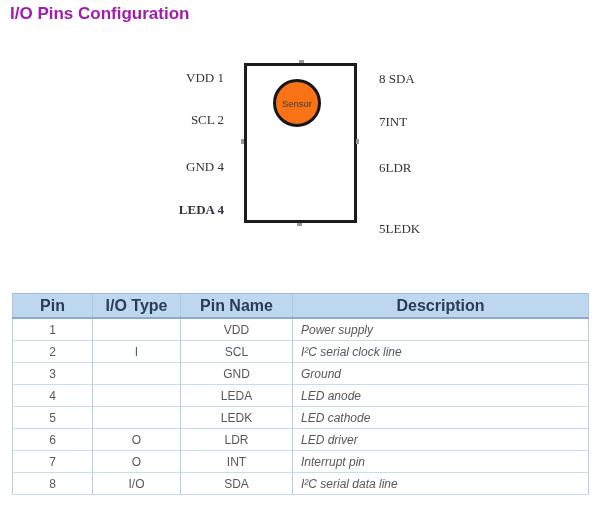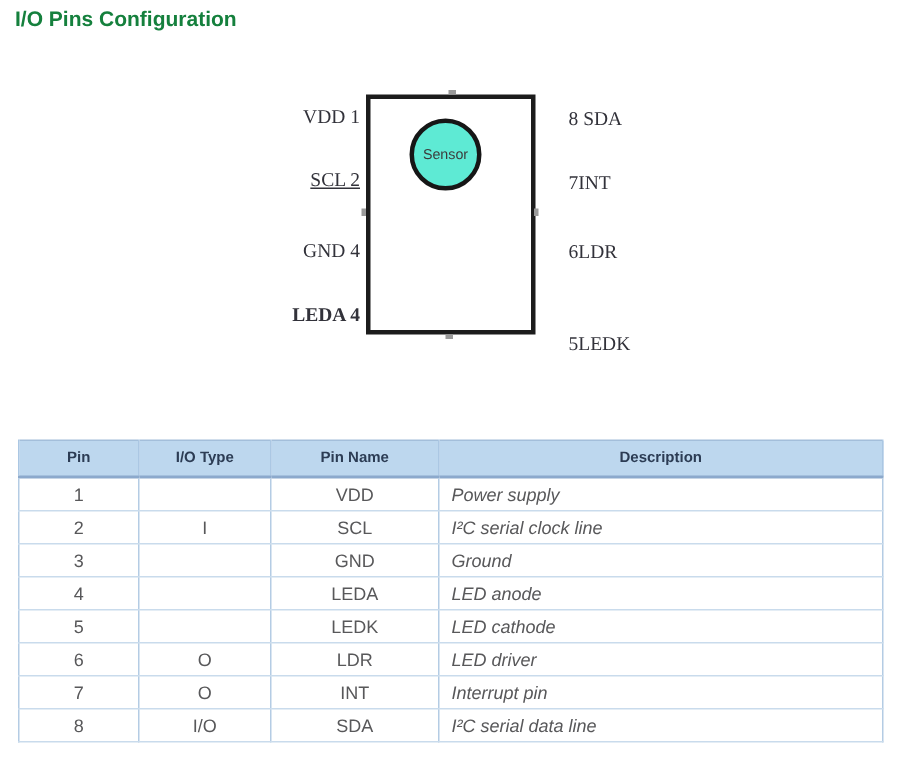--- a/index.html
+++ b/index.html
@@ -2,57 +2,57 @@
 <html><head>
 <meta charset="utf-8">
 <style>
   html,body{margin:0;padding:0;}
   body{
     width:600px;height:508px;background:#ffffff;position:relative;
     font-family:"Liberation Sans", sans-serif;overflow:hidden;
   }
   .page-title{
     position:absolute;left:10px;top:4px;margin:0;
-    font-size:14px;font-weight:bold;color:#15803d;
+    font-size:17px;font-weight:bold;color:#a21caf;
     font-family:"Liberation Sans", sans-serif;
   }
   
   .diagram{position:absolute;left:0;top:0;width:600px;height:280px;}
   .pkg{
     position:absolute;left:244px;top:63px;width:113px;height:160px;
     border:3px solid #1c1c1c;box-sizing:border-box;background:#fff;
   }
   .circle{
     position:absolute;border:3px solid #161616;border-radius:50%;
     box-sizing:border-box;display:flex;align-items:center;justify-content:center;
-    background:#5eead4;color:#3c3c3c;font-size:9.5px;
+    background:#f97316;color:#3c3c3c;font-size:9.5px;
   }
   .circle.sensor{left:273px;top:79px;width:48px;height:48px;}
   .circle.led{left:279px;top:171px;width:41px;height:41px;}
   .pin-label{
     position:absolute;font-family:"Liberation Serif", serif;
     font-size:13px;color:#32323a;line-height:16px;white-space:pre;
   }
-  .pin-label.left{right:360px;text-align:center;}
+  .pin-label.left{right:376px;text-align:center;}
   .pin-label.right{left:379px;text-align:center;}
-  .pl1{top:70px;} .pl2{top:112px;text-decoration:underline;} .pl3{top:159px;} .pl4{top:202px;font-weight:bold;}
+  .pl1{top:70px;} .pl2{top:112px;} .pl3{top:159px;} .pl4{top:202px;font-weight:bold;}
   .pr1{top:71px;} .pr2{top:114px;} .pr3{top:160px;} .pr4{top:221px;}
   .tick{position:absolute;background:#9a9a9a;}
   .tick.t{left:299px;top:60px;width:5px;height:3px;}
   .tick.b{left:297px;top:223px;width:5px;height:3px;}
   .tick.l{left:241px;top:139px;width:3px;height:5px;}
   .tick.r{left:356px;top:139px;width:3px;height:5px;}
   
   table.pins{
     position:absolute;left:12px;top:293px;width:577px;
     border-collapse:collapse;table-layout:fixed;
     border:1px solid #a3beda;
   }
   table.pins th{
-    background:#bdd7ee;color:#2c3c54;font-size:10px;font-weight:bold;
+    background:#bdd7ee;color:#2c3c54;font-size:16px;font-weight:bold;
     height:23px;text-align:center;padding:0;
     border-left:1px solid #abc7e3;border-right:1px solid #abc7e3;
     border-bottom:2px solid #8ca9cc;
   }
   table.pins td{
     font-size:12px;color:#58585a;height:21px;text-align:center;padding:0;
     border:1px solid #c9dbec;
     border-left:1px solid #b4cce4;border-right:1px solid #b4cce4;
     background:#fff;white-space:nowrap;overflow:hidden;
   }

